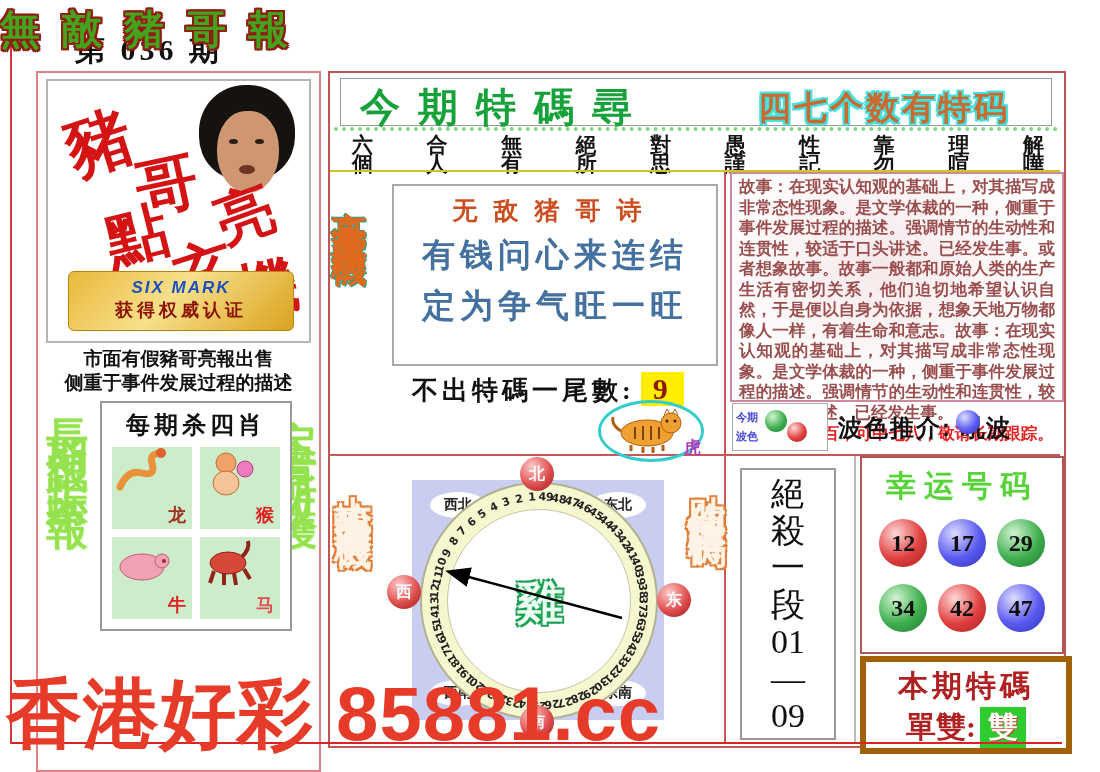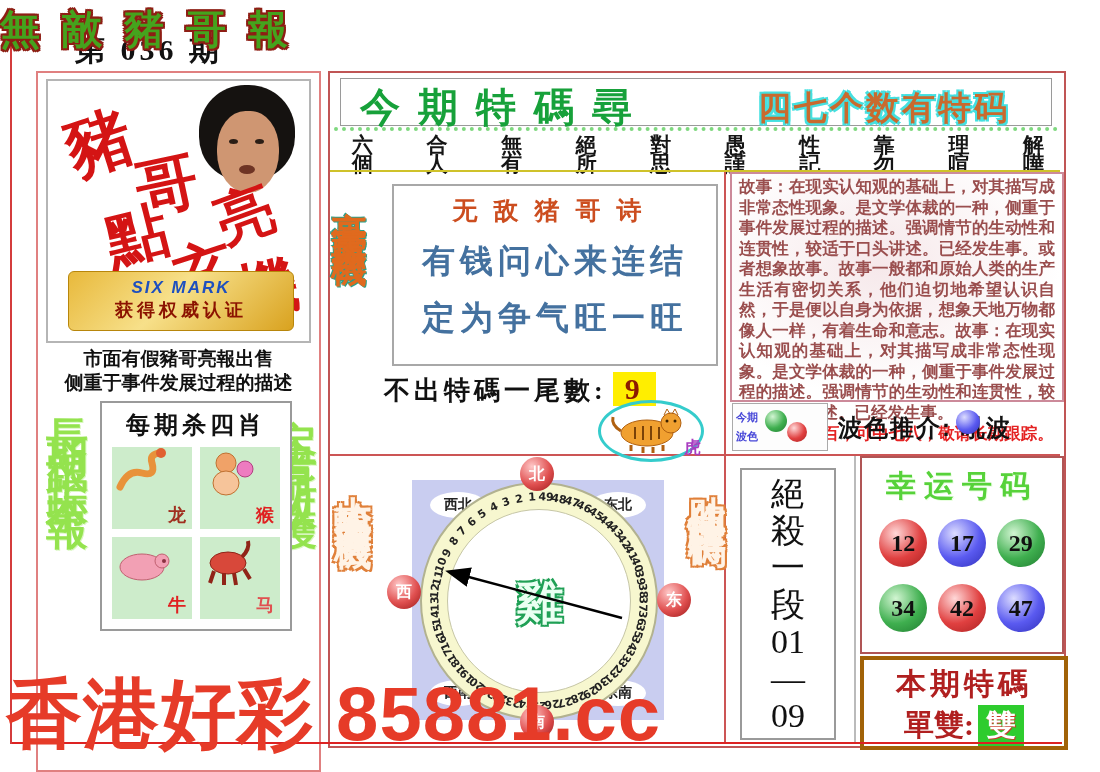--- a/index.html
+++ b/index.html
@@ -60,22 +60,22 @@
   .bottom-rule{left:12px;top:742px;width:1050px;height:2px;background:#dd2222;}
 
   
   .v-orange{writing-mode:vertical-rl;text-orientation:upright;font-weight:bold;line-height:1;}
   .col-liangge{left:331px;top:182px;font-size:36px;letter-spacing:8px;color:#e06a1e;
       text-shadow:1px 1px 0 #2aa08a,-1px -1px 0 #2aa08a;}
   .poem-box{left:392px;top:184px;width:322px;height:178px;border:2px solid #a8a8a8;background:#fff;}
   .poem-head{margin-top:8px;text-align:center;font-size:25px;font-weight:bold;color:#cc4d1f;
              letter-spacing:16px;font-family:"Liberation Serif",serif;}
   .poem-line{text-align:center;font-size:33px;color:#44719f;letter-spacing:5px;
-             font-family:"Liberation Serif",serif;margin-top:12px;font-weight:bold;}
-  .tail-line{left:384px;top:372px;font-size:26px;font-weight:bold;color:#111;
+             font-family:"Liberation Serif",serif;margin-top:6px;font-weight:bold;}
+  .tail-line{left:412px;top:372px;font-size:26px;font-weight:bold;color:#111;
              font-family:"Liberation Serif",serif;letter-spacing:4px;}
   .tail-val{display:inline-block;background:#ffee00;color:#8c1a00;font-size:30px;
             padding:0 12px;margin-left:6px;font-weight:bold;}
   .sx-line{left:380px;top:420px;font-size:26px;font-weight:bold;color:#111;
            font-family:"Liberation Serif",serif;letter-spacing:2px;}
   .tiger-oval{left:598px;top:400px;width:100px;height:56px;border:3px solid #35cccc;border-radius:50%;}
   .sx-val{left:684px;top:436px;font-size:17px;font-weight:bold;color:#a83cc0;
           font-family:"Liberation Serif",serif;}
 
   
@@ -124,21 +124,21 @@
       display:flex;flex-direction:column;align-items:center;justify-content:center;}
   .juesha-item{font-size:34px;line-height:37px;font-family:"Liberation Serif",serif;color:#111;}
   .right-sep{left:854px;top:456px;width:2px;height:286px;background:#bbb;}
   .lucky-box{left:860px;top:456px;width:200px;height:194px;border:2px solid #b05555;background:#fff;}
   .lucky-title{text-align:center;margin-top:8px;font-size:30px;font-weight:bold;color:#57d23a;
       letter-spacing:8px;font-family:"Liberation Serif",serif;text-shadow:1px 1px 0 #e9ffe0;}
   .lucky-grid{position:absolute;left:12px;top:52px;width:176px;height:130px;display:grid;
       grid-template-columns:repeat(3,1fr);grid-template-rows:1fr 1fr;justify-items:center;align-items:center;}
   .lucky-ball{width:48px;height:48px;border-radius:50%;text-align:center;line-height:48px;
       font-size:24px;font-weight:bold;color:#101010;font-family:"Liberation Serif",serif;}
-  .special-box{left:860px;top:656px;width:200px;height:86px;border:4px solid #a16207;background:#fff;
+  .special-box{left:860px;top:656px;width:200px;height:86px;border:6px solid #a16207;background:#fff;
       text-align:center;}
   .special-box .t{margin-top:4px;font-size:30px;font-weight:bold;color:#b02020;letter-spacing:4px;
       font-family:"Liberation Serif",serif;}
   .special-box .l{font-size:30px;font-weight:bold;color:#b02020;font-family:"Liberation Serif",serif;}
   .special-box .v{display:inline-block;background:#2ecc2e;color:#fff;font-size:30px;font-weight:bold;
       padding:0 8px;margin-left:4px;font-family:"Liberation Serif",serif;
       text-shadow:1px 1px 0 #c83a2a;}
 
   .watermark{left:6px;top:664px;font-size:76px;font-weight:bold;color:#e63b28;letter-spacing:1px;
       z-index:50;white-space:nowrap;}

